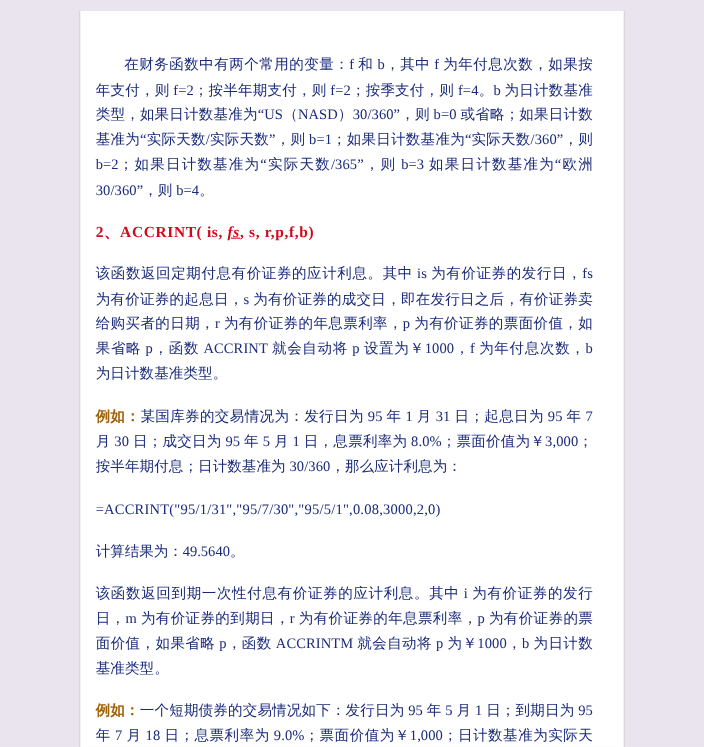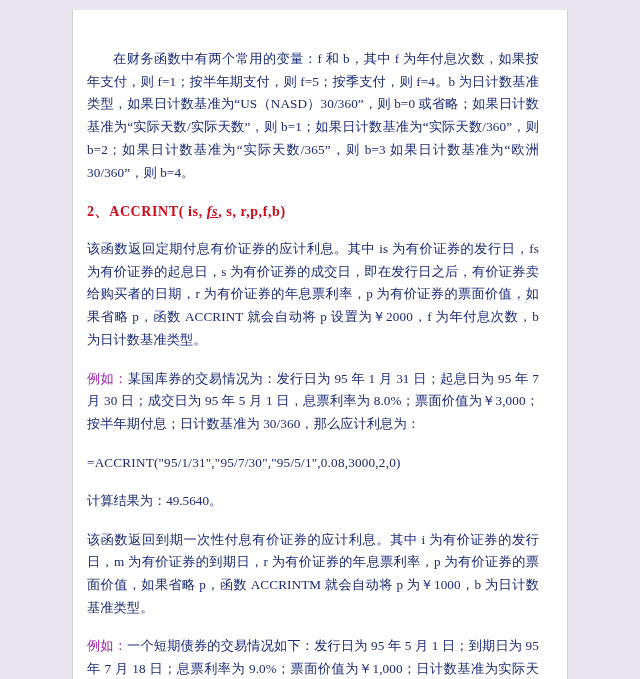--- a/index.html
+++ b/index.html
@@ -50,22 +50,22 @@
     color: #d2091a;
     font-weight: bold;
     letter-spacing: 0.6px;
     font-family: "Liberation Serif", serif;
   }
   .heading .u {
     text-decoration: underline;
     font-style: italic;
   }
   .ex-label {
-    color: #a21caf;
-    font-weight: normal;
+    color: #a16207;
+    font-weight: bold;
   }
   .formula {
     margin: 0 0 16px 0;
     font-size: 13.2px;
     line-height: 1.7;
     color: #1a2a7a;
     font-family: "Liberation Serif", serif;
     letter-spacing: 0.2px;
   }
   .result {
@@ -75,27 +75,27 @@
     color: #1a2a7a;
     font-family: "Liberation Serif", serif;
   }
 </style>
 </head>
 <body>
 
 <div class="page">
   <div class="content">
 
-    <p class="intro">在财务函数中有两个常用的变量：f 和 b，其中 f 为年付息次数，如果按年支付，则 f=1；按半年期支付，则 f=5；按季支付，则 f=4。b 为日计数基准类型，如果日计数基准为“US（NASD）30/360”，则 b=0 或省略；如果日计数基准为“实际天数/实际天数”，则 b=1；如果日计数基准为“实际天数/360”，则 b=2；如果日计数基准为“实际天数/365”，则 b=3 如果日计数基准为“欧洲 30/360”，则 b=4。</p>
+    <p class="intro">在财务函数中有两个常用的变量：f 和 b，其中 f 为年付息次数，如果按年支付，则 f=2；按半年期支付，则 f=2；按季支付，则 f=4。b 为日计数基准类型，如果日计数基准为“US（NASD）30/360”，则 b=0 或省略；如果日计数基准为“实际天数/实际天数”，则 b=1；如果日计数基准为“实际天数/360”，则 b=2；如果日计数基准为“实际天数/365”，则 b=3 如果日计数基准为“欧洲 30/360”，则 b=4。</p>
 
     <div class="heading">
       <span>2、ACCRINT(</span><span> is, </span><span class="u">fs</span><span>, s, r,p,f,b)</span>
     </div>
 
-    <p>该函数返回定期付息有价证券的应计利息。其中 is 为有价证券的发行日，fs 为有价证券的起息日，s 为有价证券的成交日，即在发行日之后，有价证券卖给购买者的日期，r 为有价证券的年息票利率，p 为有价证券的票面价值，如果省略 p，函数 ACCRINT 就会自动将 p 设置为￥2000，f 为年付息次数，b 为日计数基准类型。</p>
+    <p>该函数返回定期付息有价证券的应计利息。其中 is 为有价证券的发行日，fs 为有价证券的起息日，s 为有价证券的成交日，即在发行日之后，有价证券卖给购买者的日期，r 为有价证券的年息票利率，p 为有价证券的票面价值，如果省略 p，函数 ACCRINT 就会自动将 p 设置为￥1000，f 为年付息次数，b 为日计数基准类型。</p>
 
     <p>
       <span class="ex-label">例如：</span><span>某国库券的交易情况为：发行日为 95 年 1 月 31 日；起息日为 95 年 7 月 30 日；成交日为 95 年 5 月 1 日，息票利率为 8.0%；票面价值为￥3,000；按半年期付息；日计数基准为 30/360，那么应计利息为：</span>
     </p>
 
     <div class="formula">=ACCRINT("95/1/31","95/7/30","95/5/1",0.08,3000,2,0)</div>
 
     <div class="result">计算结果为：49.5640。</div>
 
 

